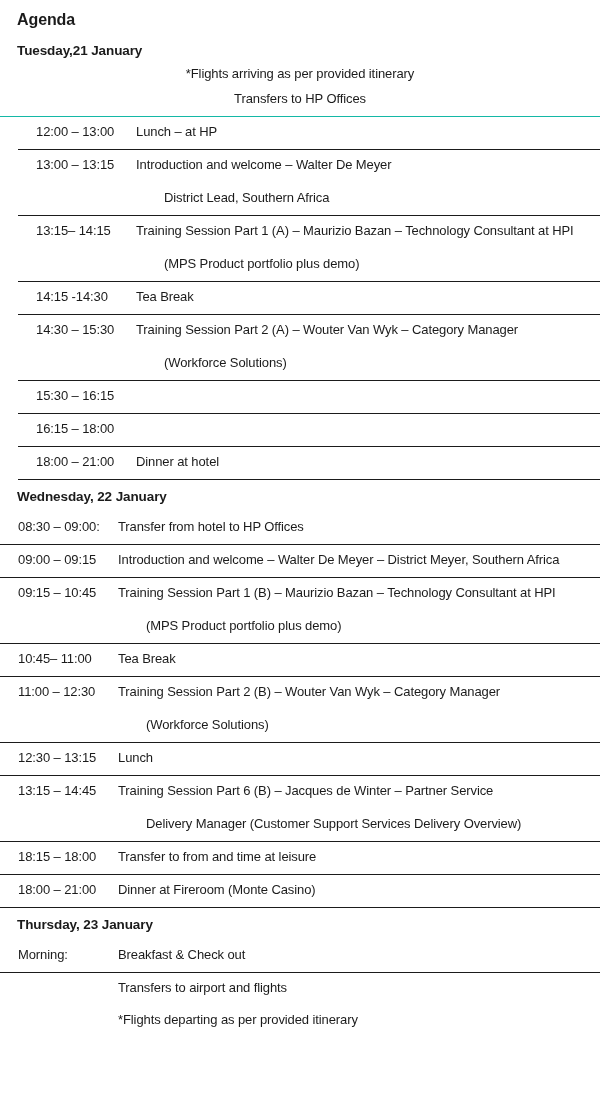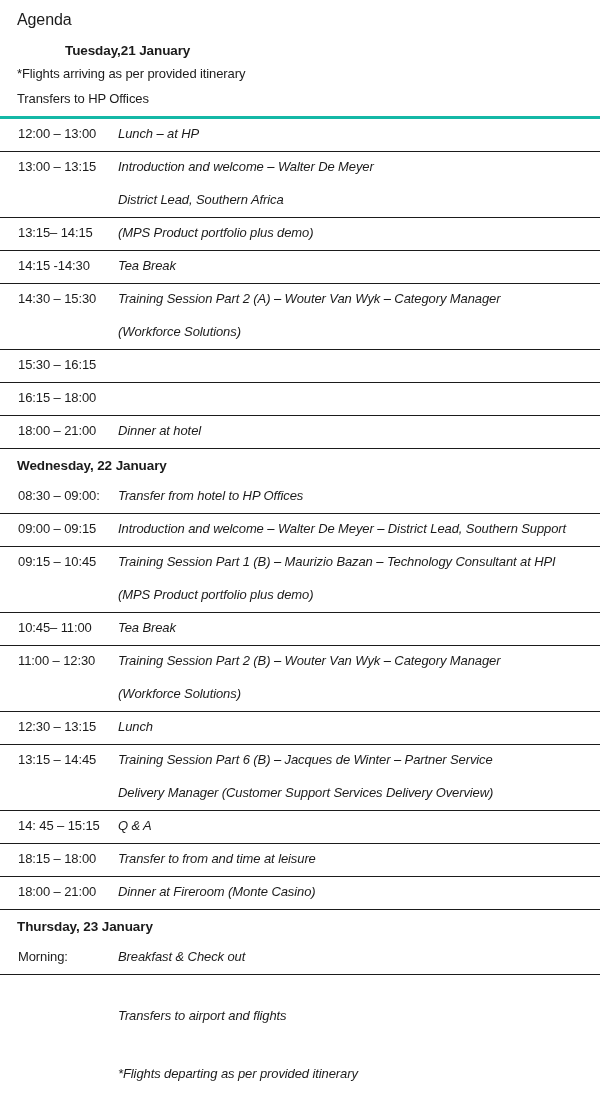--- a/index.html
+++ b/index.html
@@ -8,60 +8,60 @@
     min-height: 1109px;
     background: #ffffff;
     font-family: "Liberation Sans", sans-serif;
     font-size: 13px;
     color: #1b1b1b;
     letter-spacing: -0.1px;
     box-sizing: border-box;
   }
   .doc-title {
     font-size: 16px;
-    font-weight: 400;
+    font-weight: 700;
     line-height: 18px;
     padding: 11px 10px 0 17px;
   }
-  .day-section:first-of-type .day-header { padding-top: 14px; margin-left: 48px; }
+  .day-section:first-of-type .day-header { padding-top: 14px; }
   .day-header {
     font-weight: 700;
     font-size: 13.5px;
     line-height: 16px;
     padding: 9px 17px 7px 17px;
   }
   .day-note {
     line-height: 16px;
     padding: 0 17px 9px 17px;
-  }
-  .day-table.ruled-top { border-top: 3px solid #14b8a6; }
+    text-align: center;
+  }
+  .day-table.ruled-top { border-top: 1px solid #14b8a6; padding-left: 18px; }
   .agenda-row {
     display: flex;
     align-items: flex-start;
     border-bottom: 1px solid #1b1b1b;
     padding: 7px 0 9px 0;
   }
-  .agenda-row.no-rule { border-bottom: none; margin-top: 26px; }
+  .agenda-row.no-rule { border-bottom: none; }
   .agenda-row .time {
     flex: 0 0 100px;
     padding-left: 18px;
     line-height: 16px;
     white-space: nowrap;
   }
   .agenda-row .desc {
     flex: 1;
     min-width: 0;
     padding-right: 5px;
   }
   .agenda-row .desc .line {
     line-height: 16px;
     white-space: nowrap;
-    font-style: italic;
-  }
-  .agenda-row .desc .line + .line { margin-top: 17px; }
+  }
+  .agenda-row .desc .line + .line { margin-top: 17px; margin-left: 28px; }
 </style>
 </head>
 <body>
 
 <div class="page">
   <div class="doc-title">Agenda</div>
   <div>
       <section class="day-section">
         <div class="day-header">Tuesday,21 January</div>
         <div class="day-note">*Flights arriving as per provided itinerary</div>
@@ -76,20 +76,21 @@
           <div class="agenda-row">
             <div class="time">13:00 – 13:15</div>
             <div class="desc">
               <div class="line">Introduction and welcome – Walter De Meyer</div>
               <div class="line">District Lead, Southern Africa</div>
             </div>
           </div>
           <div class="agenda-row">
             <div class="time">13:15– 14:15</div>
             <div class="desc">
+              <div class="line">Training Session Part 1 (A) – Maurizio Bazan – Technology Consultant at HPI</div>
               <div class="line">(MPS Product portfolio plus demo)</div>
             </div>
           </div>
           <div class="agenda-row">
             <div class="time">14:15 -14:30</div>
             <div class="desc">
               <div class="line">Tea Break</div>
             </div>
           </div>
           <div class="agenda-row">
@@ -120,21 +121,21 @@
         <div class="day-table">
           <div class="agenda-row">
             <div class="time">08:30 – 09:00:</div>
             <div class="desc">
               <div class="line">Transfer from hotel to HP Offices</div>
             </div>
           </div>
           <div class="agenda-row">
             <div class="time">09:00 – 09:15</div>
             <div class="desc">
-              <div class="line">Introduction and welcome – Walter De Meyer – District Lead, Southern Support</div>
+              <div class="line">Introduction and welcome – Walter De Meyer – District Meyer, Southern Africa</div>
             </div>
           </div>
           <div class="agenda-row">
             <div class="time">09:15 – 10:45</div>
             <div class="desc">
               <div class="line">Training Session Part 1 (B) – Maurizio Bazan – Technology Consultant at HPI</div>
               <div class="line">(MPS Product portfolio plus demo)</div>
             </div>
           </div>
           <div class="agenda-row">
@@ -154,26 +155,20 @@
             <div class="time">12:30 – 13:15</div>
             <div class="desc">
               <div class="line">Lunch</div>
             </div>
           </div>
           <div class="agenda-row">
             <div class="time">13:15 – 14:45</div>
             <div class="desc">
               <div class="line">Training Session Part 6 (B) – Jacques de Winter – Partner Service</div>
               <div class="line">Delivery Manager (Customer Support Services Delivery Overview)</div>
-            </div>
-          </div>
-          <div class="agenda-row">
-            <div class="time">14: 45 – 15:15</div>
-            <div class="desc">
-              <div class="line">Q &amp; A</div>
             </div>
           </div>
           <div class="agenda-row">
             <div class="time">18:15 – 18:00</div>
             <div class="desc">
               <div class="line">Transfer to from and time at leisure</div>
             </div>
           </div>
           <div class="agenda-row">
             <div class="time">18:00 – 21:00</div>

